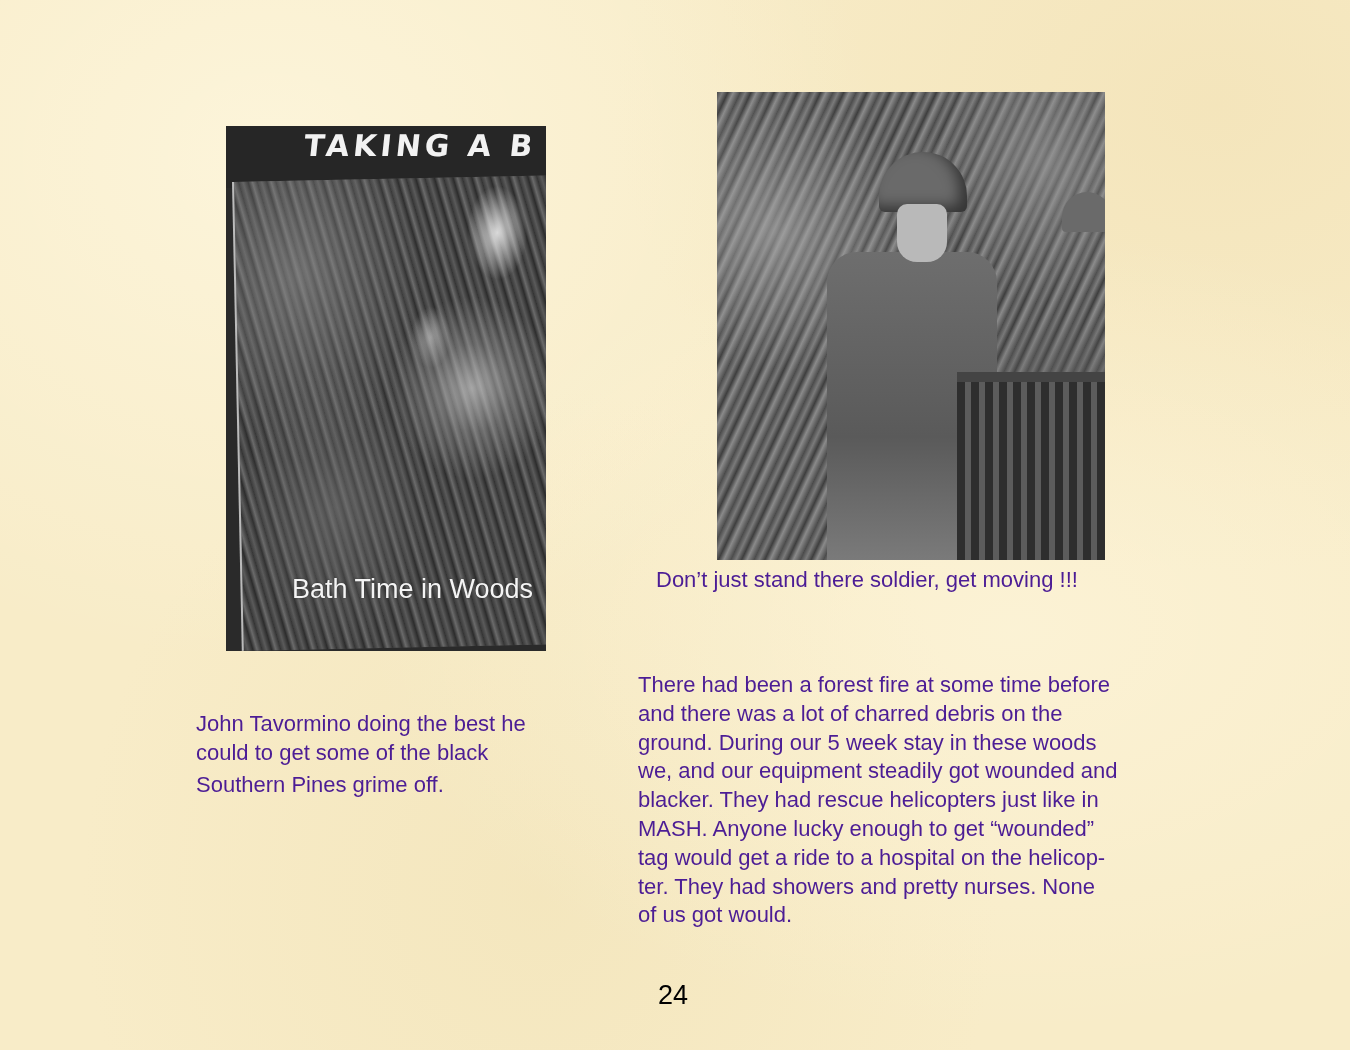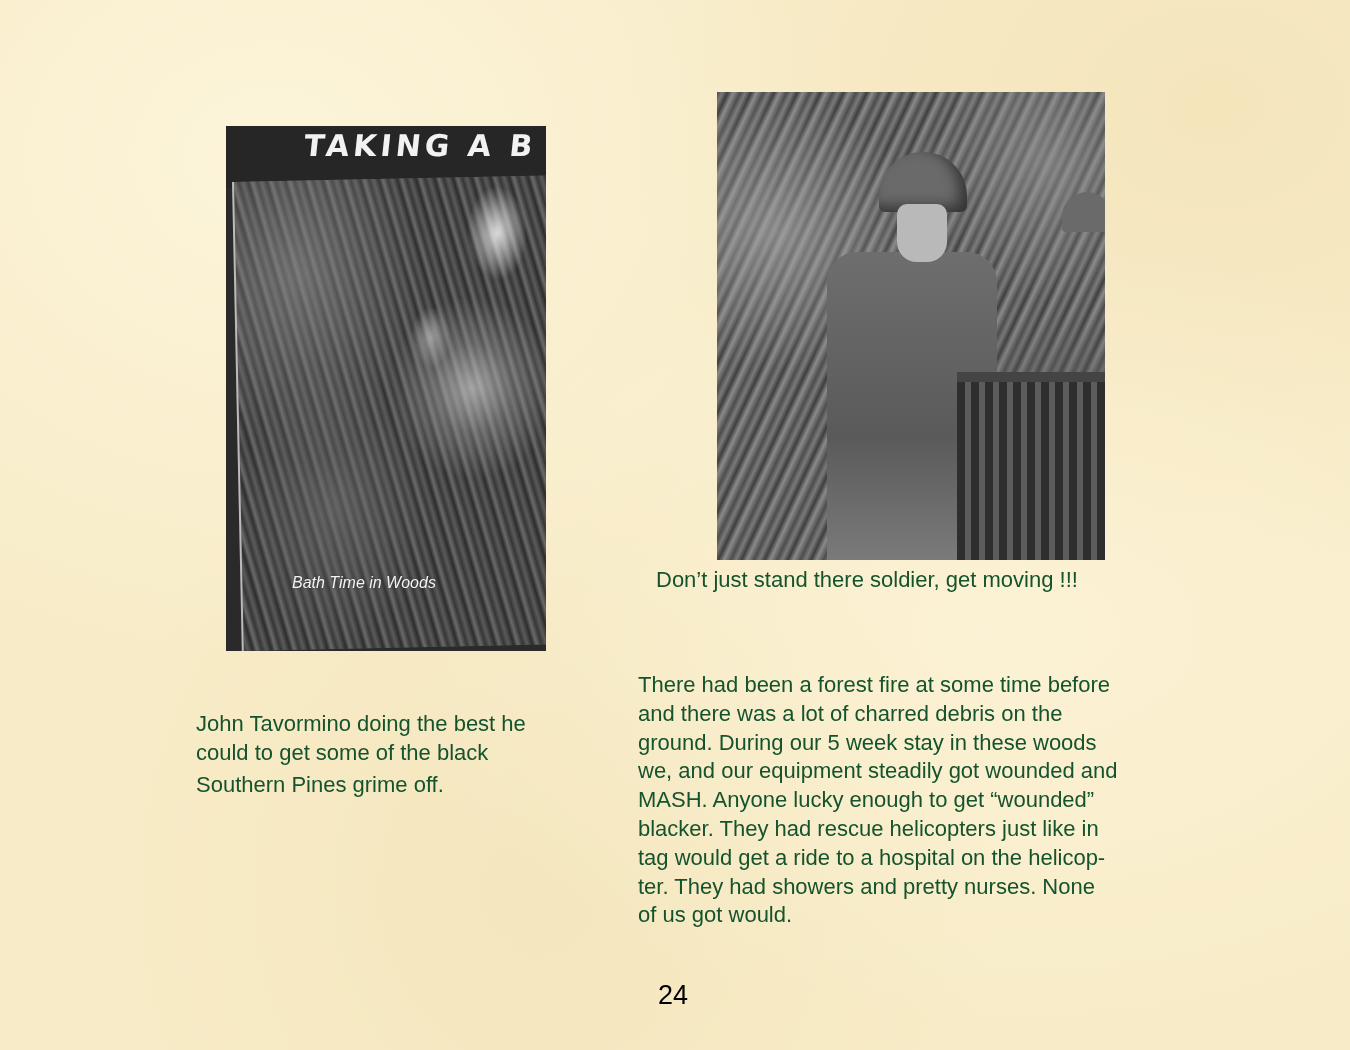--- a/index.html
+++ b/index.html
@@ -37,21 +37,21 @@
         radial-gradient(ellipse at 62% 34%, rgba(190,190,190,0.7) 0%, rgba(0,0,0,0) 7%),
         radial-gradient(ellipse at 84% 12%, rgba(235,235,235,0.9) 0%, rgba(0,0,0,0) 8%),
         radial-gradient(ellipse at 30% 70%, rgba(110,110,110,0.6) 0%, rgba(0,0,0,0) 30%),
         radial-gradient(ellipse at 20% 20%, rgba(140,140,140,0.6) 0%, rgba(0,0,0,0) 35%),
         repeating-linear-gradient(75deg, #3a3a3a 0px, #5a5a5a 4px, #2c2c2c 9px, #6a6a6a 13px, #333 18px),
         #3d3d3d;
       border-left: 2px solid #bbb;
     }
     #photo-left .caption {
       position: absolute; left: 66px; top: 448px;
-      font-size: 16px; font-style: italic; color: #f4f4f4;
+      font-size: 27px; color: #f4f4f4;
       white-space: nowrap;
       text-shadow: 0 0 2px #333;
     }
     #photo-right {
       left: 717px; top: 92px; width: 388px; height: 468px;
       background:
         radial-gradient(ellipse at 55% 22%, rgba(200,200,200,0.8) 0%, rgba(120,120,120,0.4) 6%, rgba(0,0,0,0) 12%),
         radial-gradient(ellipse at 48% 55%, rgba(140,140,140,0.7) 0%, rgba(0,0,0,0) 28%),
         radial-gradient(ellipse at 90% 72%, rgba(90,90,90,0.8) 0%, rgba(0,0,0,0) 25%),
         radial-gradient(ellipse at 15% 30%, rgba(170,170,170,0.6) 0%, rgba(0,0,0,0) 30%),
@@ -76,21 +76,21 @@
     #photo-right .grille {
       position: absolute; left: 240px; top: 280px; width: 148px; height: 188px;
       background: repeating-linear-gradient(90deg, #2e2e2e 0px, #2e2e2e 8px, #5c5c5c 8px, #5c5c5c 14px);
       border-top: 10px solid #444;
     }
     #photo-right .helmet2 {
       position: absolute; left: 345px; top: 100px; width: 50px; height: 40px;
       background: #6a6a6a; border-radius: 25px 25px 4px 4px;
     }
     .text {
-      position: absolute; font-size: 22px; line-height: 28.8px; color: #14532d;
+      position: absolute; font-size: 22px; line-height: 28.8px; color: #4c1d95;
       white-space: nowrap;
     }
     #caption-right { left: 656px; top: 566px; }
     #para-left { left: 196px; top: 698px; margin-top: 12px; }
     #para-left .line { display: block; }
     #para-left .line.l3 { margin-top: 3px; }
     #para-right { left: 638px; top: 671px; }
     #para-right .line { display: block; }
     #page-number {
       position: absolute; left: 658px; top: 980px; font-size: 27px;
@@ -120,20 +120,20 @@
   <span class="line">John Tavormino doing the best he</span>
   <span class="line">could to get some of the black</span>
   <span class="line l3">Southern Pines grime off.</span>
 </div>
 
 <div class="text" id="para-right">
   <span class="line">There had been a forest fire at some time before</span>
   <span class="line">and there was a lot of charred debris on the</span>
   <span class="line">ground.  During our 5 week stay in these woods</span>
   <span class="line">we, and our equipment steadily got wounded and</span>
+  <span class="line">blacker.  They had rescue helicopters just like in</span>
   <span class="line">MASH.  Anyone lucky enough to get “wounded”</span>
-  <span class="line">blacker.  They had rescue helicopters just like in</span>
   <span class="line">tag would get a ride to a hospital on the helicop-</span>
   <span class="line">ter.  They had showers and pretty nurses.  None</span>
   <span class="line">of us got would.</span>
 </div>
 
 <div id="page-number">24</div>
 
 </body></html>

